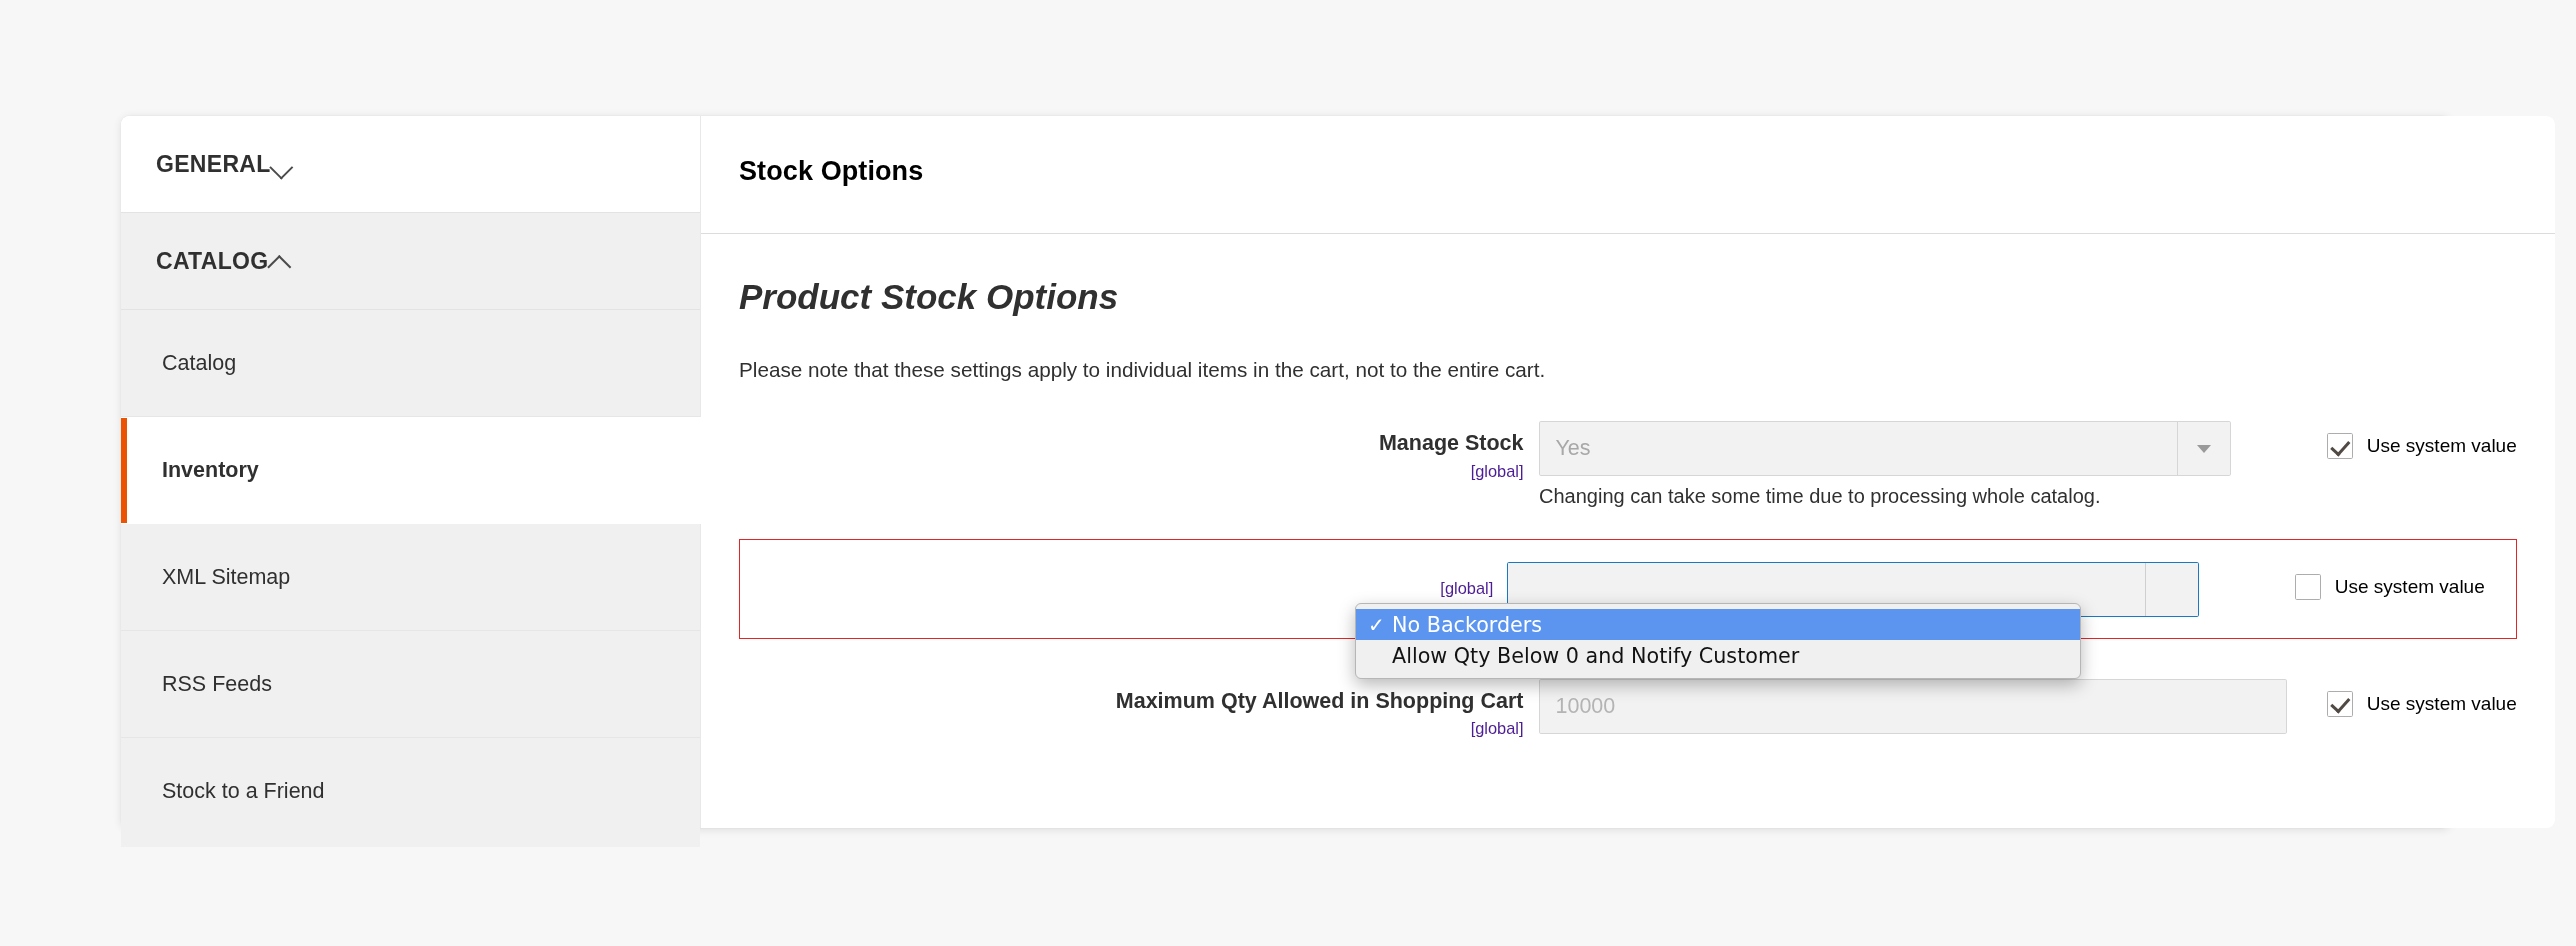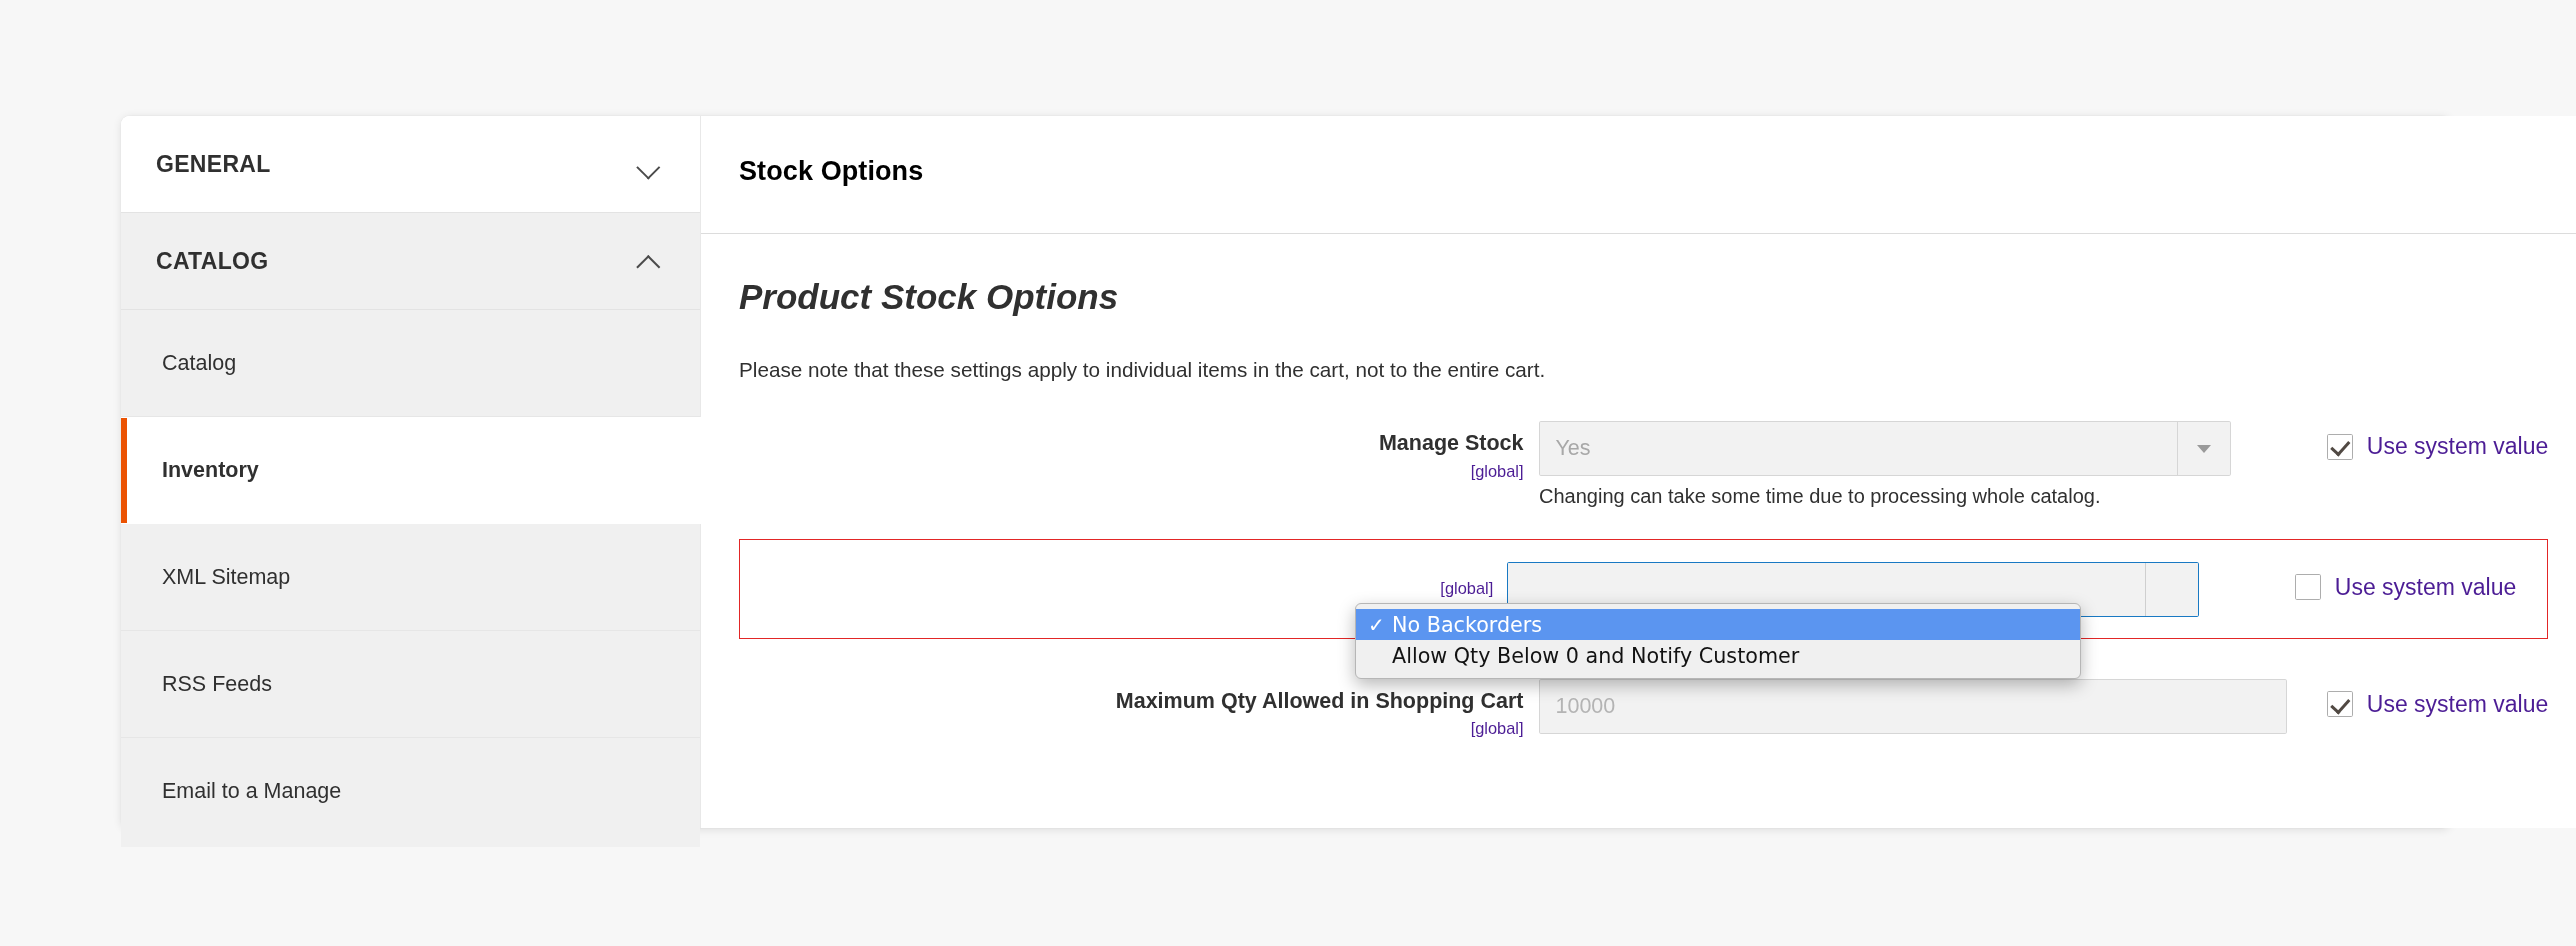--- a/index.html
+++ b/index.html
@@ -41,21 +41,20 @@
     flex: 0 0 579px;
     background: #ffffff;
     border-radius: 8.6px 0 0 8.6px;
     overflow: visible;
   }
 
   .sec-header {
     position: relative;
     display: flex;
     align-items: center;
-    justify-content: space-between;
     height: 97px;
     padding: 0 40px 0 35px;
     border-bottom: 0.9px solid #e3e3e3;
     cursor: pointer;
   }
   .sec-header.collapsed { background: #ffffff; }
   .sec-header.expanded  { background: #f0f0f0; }
   .sec-header:first-child { border-radius: 8.6px 0 0 0; }
 
   .sec-title {
@@ -285,22 +284,22 @@
   .cbx.checked::after {
     content: "";
     position: absolute;
     left: 6.9px; top: 2.6px;
     width: 7.8px; height: 14.6px;
     border-right: 3.4px solid #514943;
     border-bottom: 3.4px solid #514943;
     transform: rotate(42deg);
   }
   .cbx-label {
-    font-size: 23px;
-    color: #4c1d95;
+    font-size: 19px;
+    color: #000000;
     text-align: right;
   }
 
   
   .popup {
     position: absolute;
     left: 1355px;
     top: 603px;
     width: 726px;
     background: #f0f0f0;
@@ -360,21 +359,21 @@
         <div class="nav-item active">
           <span>Inventory</span>
         </div>
         <div class="nav-item">
           <span>XML Sitemap</span>
         </div>
         <div class="nav-item">
           <span>RSS Feeds</span>
         </div>
         <div class="nav-item">
-          <span>Email to a Manage</span>
+          <span>Stock to a Friend</span>
         </div>
       </div>
     </div>
 
     <div class="main">
 
       <div class="main-head">
         <h1>Stock Options</h1>
       </div>
 

